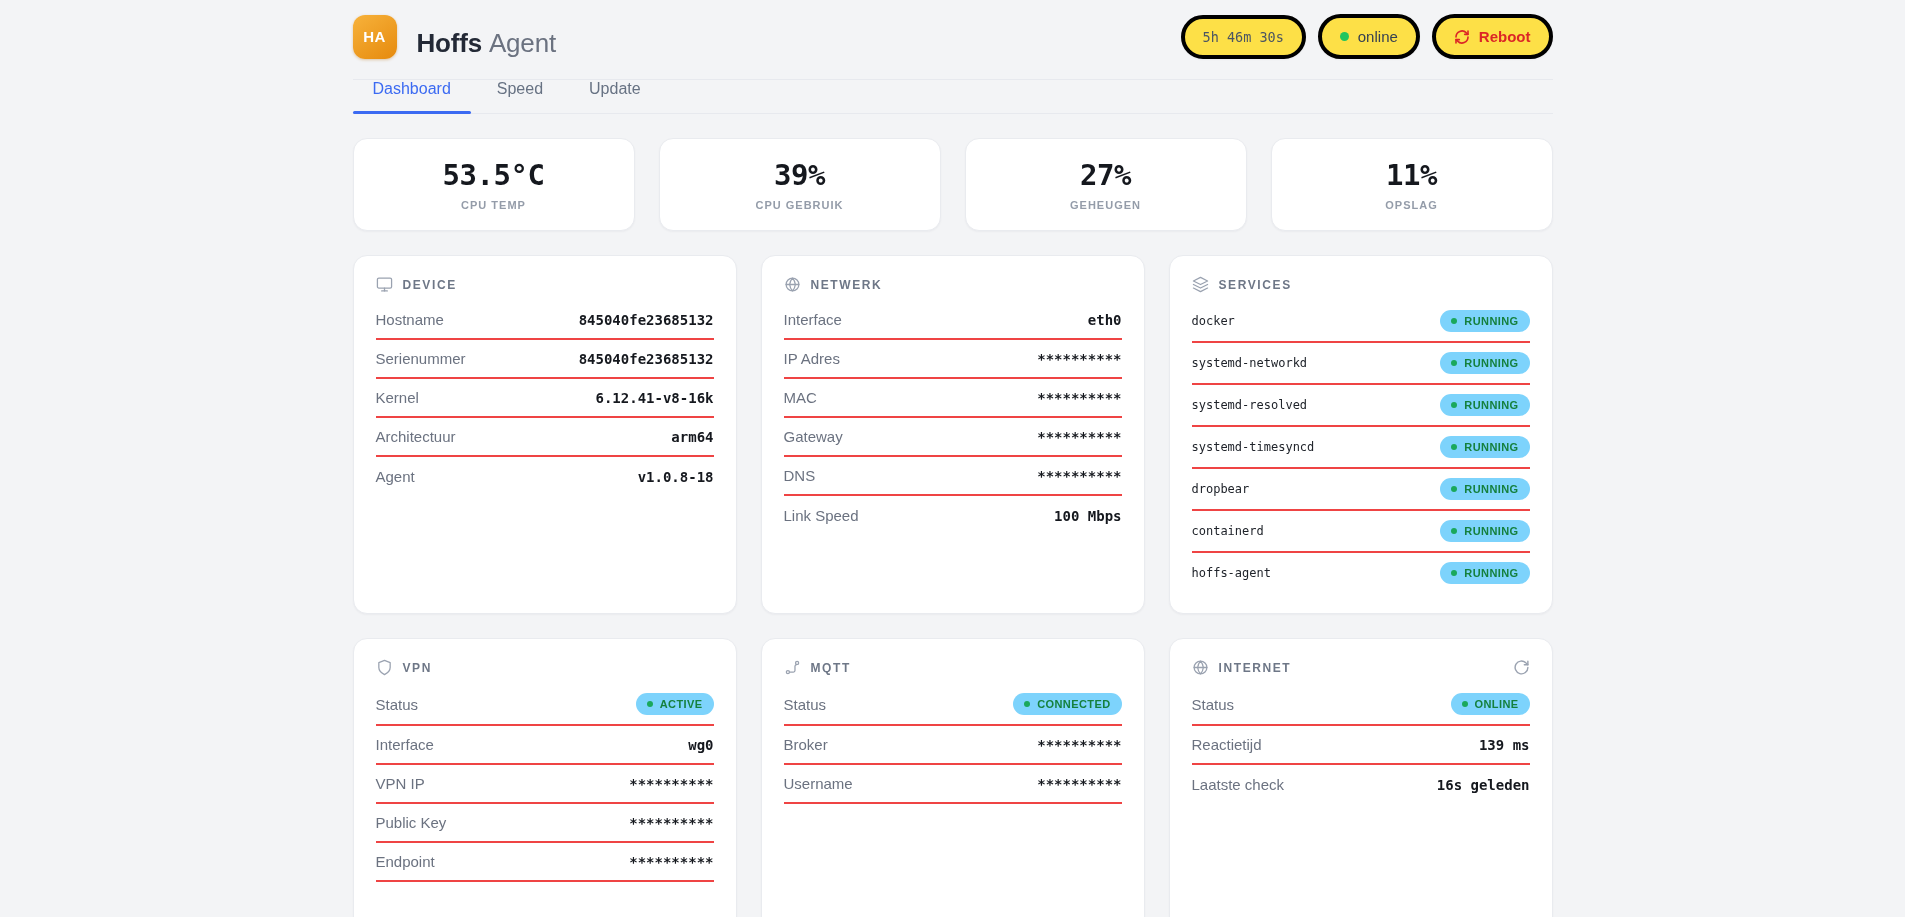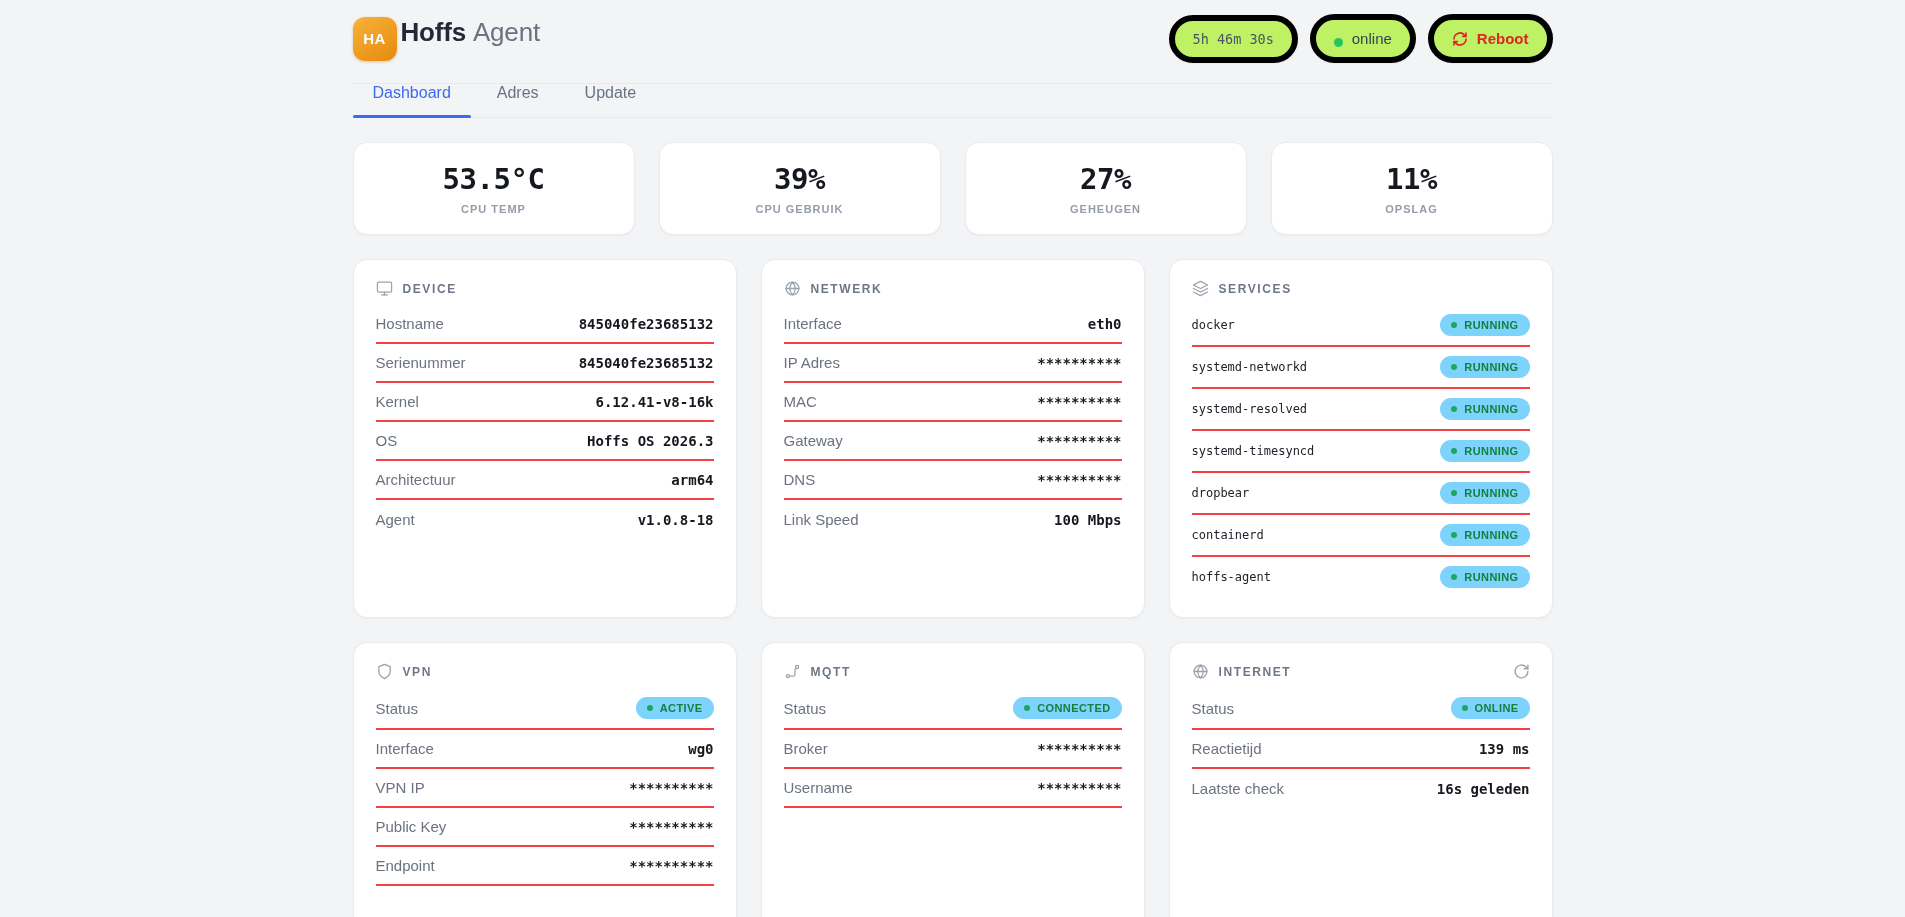--- a/index.html
+++ b/index.html
@@ -7,31 +7,31 @@
   body {
     background:#f3f4f6;
     font-family:"Liberation Sans", sans-serif;
     color:#1f2430;
   }
   .page { width:1200px; margin:0 auto; padding-top:14px; }
 
   
   .topbar { display:flex; align-items:center; justify-content:space-between;
             padding-bottom:20px; border-bottom:1px solid #e7e9ee; }
-  .brand { display:flex; align-items:flex-start; gap:4px; }
+  .brand { display:flex; align-items:flex-end; gap:20px; }
   .logo { width:44px; height:44px; border-radius:12px;
           background:linear-gradient(145deg,#f7b23b,#e68a0d);
           display:flex; align-items:center; justify-content:center;
           color:#fff; font-weight:700; font-size:15px; letter-spacing:.5px;
           box-shadow:0 1px 3px rgba(180,110,10,.35); }
   .title { font-size:26px; font-weight:700; color:#232936; letter-spacing:-.2px; }
   .title .t-light { font-weight:400; color:#6b7280; }
   .top-actions { display:flex; align-items:center; gap:12px; }
-  .pill { display:inline-flex; align-items:flex-end; gap:9px; background:#bef264;
-          border:6px solid #000000; border-radius:999px; padding:10px 18px;
+  .pill { display:inline-flex; align-items:center; gap:9px; background:#fde047;
+          border:4px solid #000000; border-radius:999px; padding:10px 18px;
           font-size:15px; color:#374151; box-shadow:0 1px 2px rgba(16,24,40,.04); }
   .pill.uptime { font-family:"DejaVu Sans Mono", monospace; font-size:13.5px; color:#4b5563; }
   .dot { width:9px; height:9px; border-radius:50%; background:#22c55e; display:inline-block; }
   .pill.reboot { color:#dc2626; font-weight:600; cursor:pointer; }
   .pill.reboot svg { width:16px; height:16px; }
 
   
   .tabs { display:flex; gap:6px; border-bottom:1px solid #e7e9ee; }
   .tab { position:relative; padding:0 20px 15px; font-size:16px; color:#677283; cursor:pointer; }
   .tab.active { color:#3b6af2; font-weight:500; }
@@ -102,21 +102,21 @@
             <polyline points="21 3 21 8 16 8"></polyline>
             <polyline points="3 21 3 16 8 16"></polyline>
           </svg>
         <span>Reboot</span>
       </button>
     </div>
   </header>
 
   <nav class="tabs">
     <div class="tab active"><span>Dashboard</span></div>
-    <div class="tab"><span>Adres</span></div>
+    <div class="tab"><span>Speed</span></div>
     <div class="tab"><span>Update</span></div>
   </nav>
 
   <section class="stats">
     <div class="stat-card">
       <div class="stat-value">53.5°C</div>
       <div class="stat-label">CPU TEMP</div>
     </div>
     <div class="stat-card">
       <div class="stat-value">39%</div>
@@ -148,24 +148,20 @@
             <span class="row-label">Hostname</span>
             <span class="row-value">845040fe23685132</span>
           </div>
         <div class="row">
             <span class="row-label">Serienummer</span>
             <span class="row-value">845040fe23685132</span>
           </div>
         <div class="row">
             <span class="row-label">Kernel</span>
             <span class="row-value">6.12.41-v8-16k</span>
-          </div>
-        <div class="row">
-            <span class="row-label">OS</span>
-            <span class="row-value">Hoffs OS 2026.3</span>
           </div>
         <div class="row">
             <span class="row-label">Architectuur</span>
             <span class="row-value">arm64</span>
           </div>
         <div class="row">
             <span class="row-label">Agent</span>
             <span class="row-value">v1.0.8-18</span>
           </div>
       </div>

